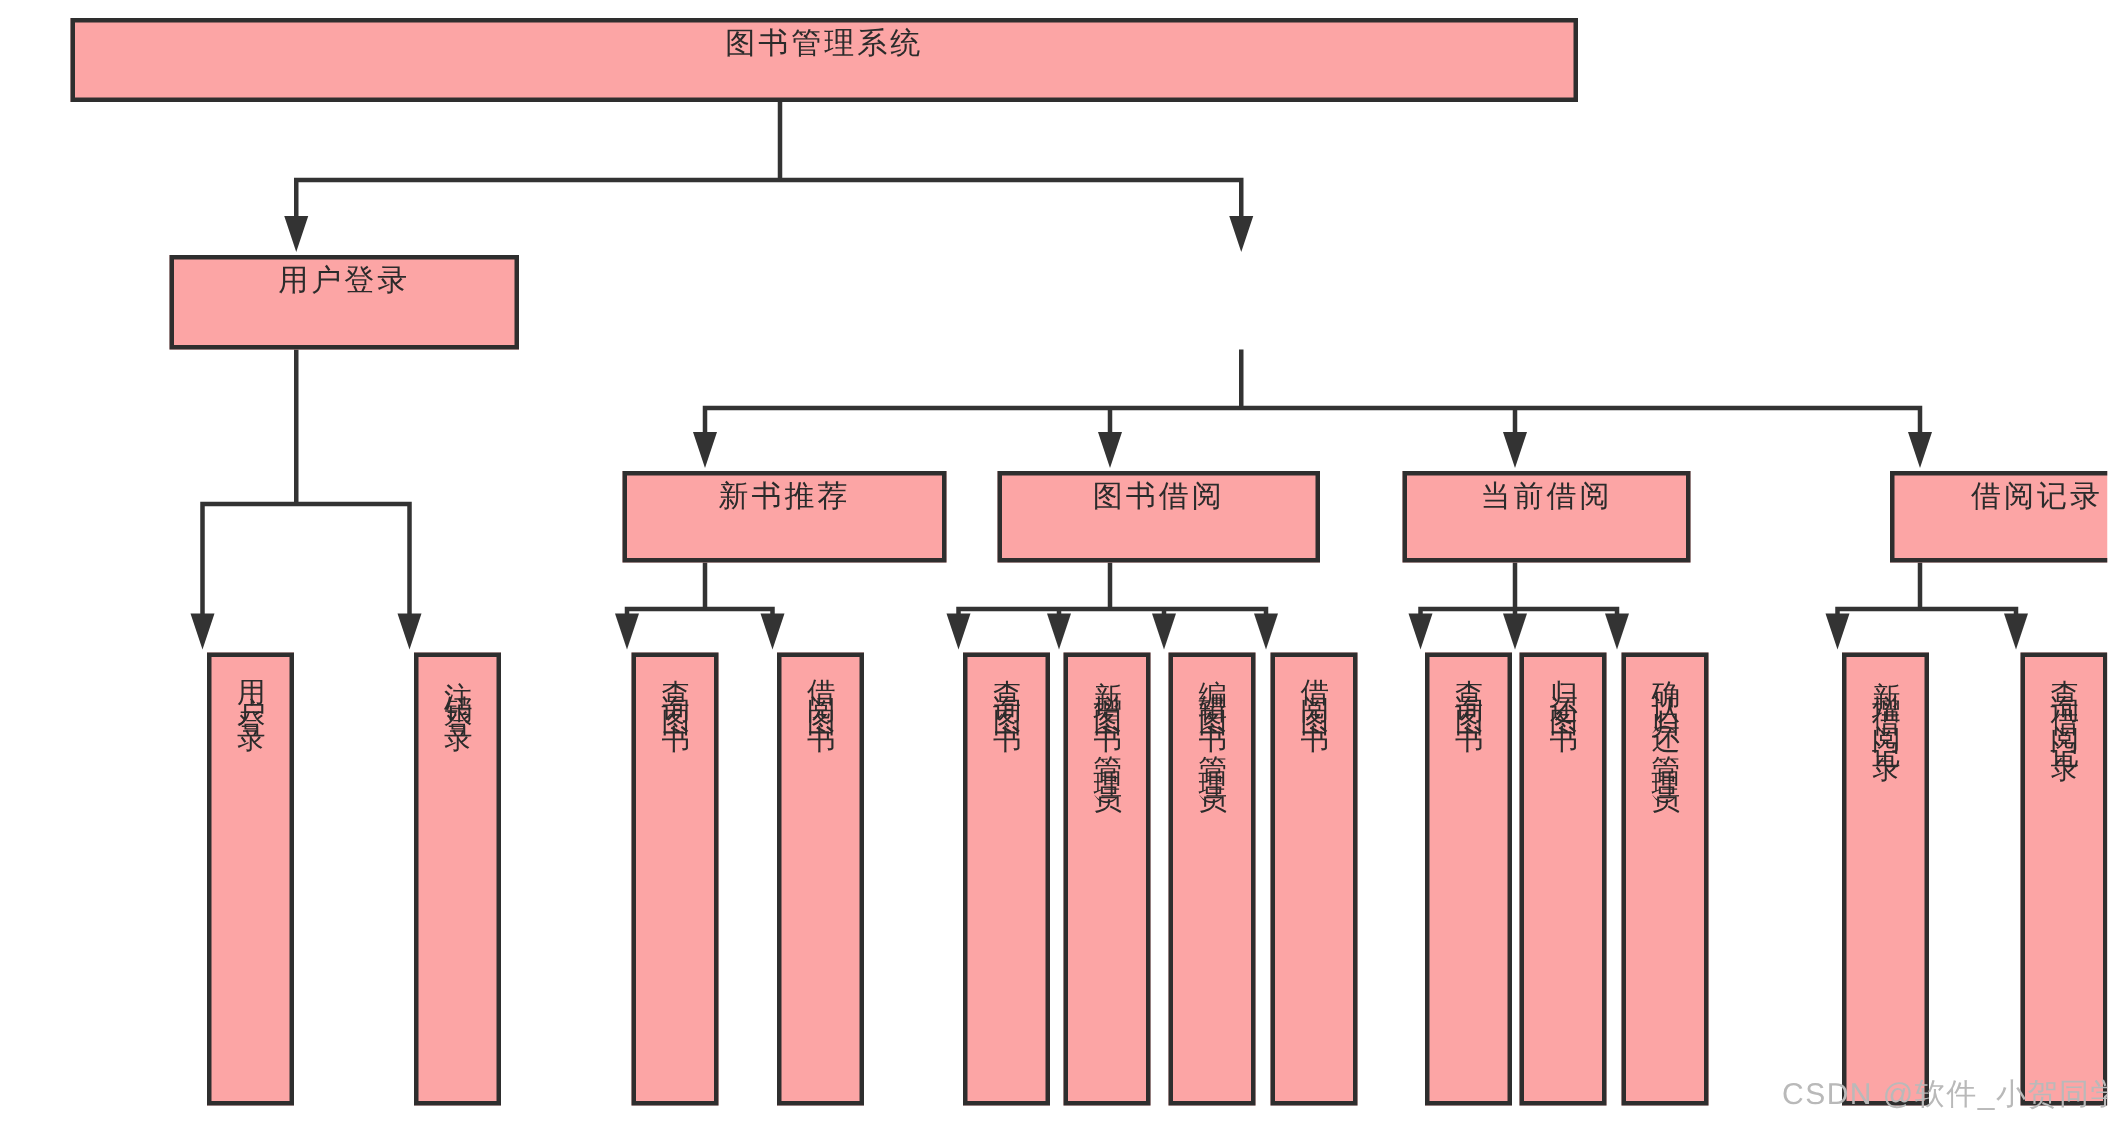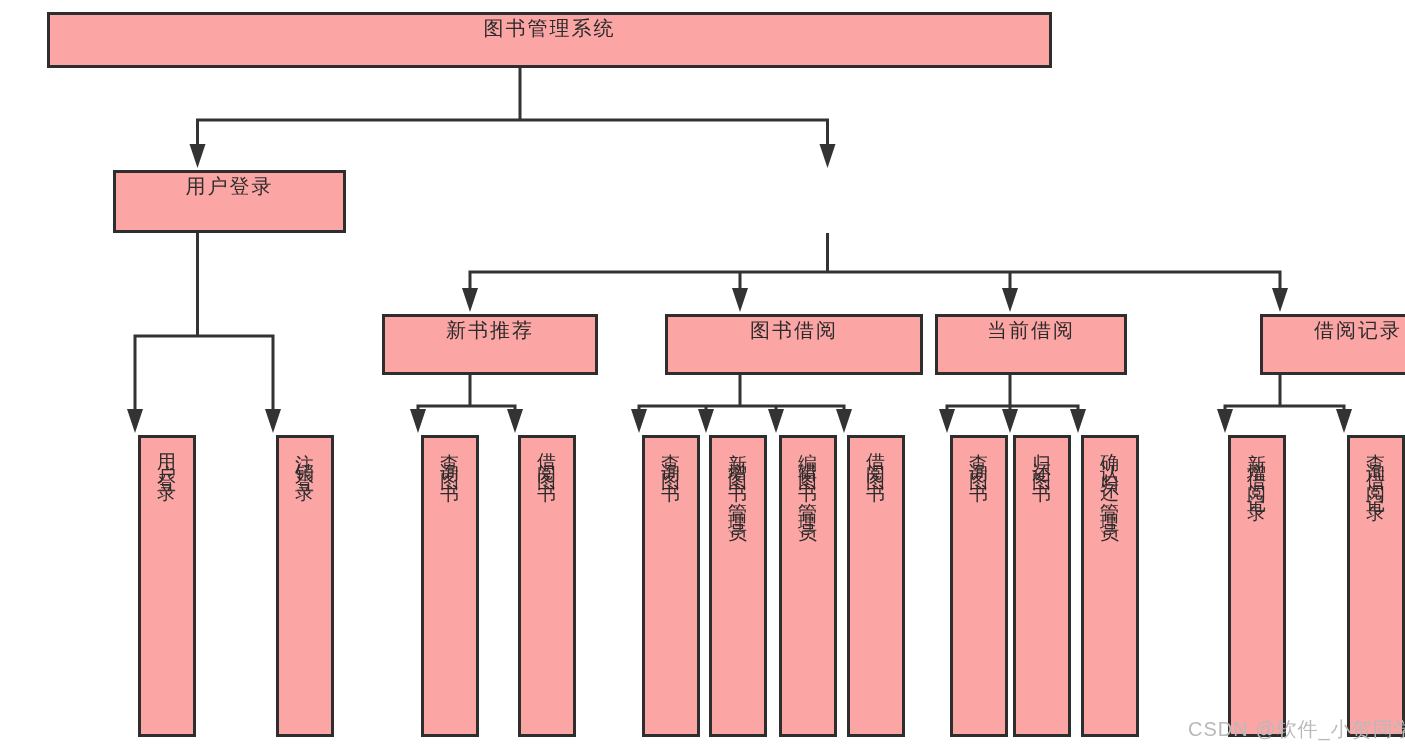--- a/index.html
+++ b/index.html
@@ -98,24 +98,24 @@
   </svg>
 
   <div class="node hbox" style="left:15px; top:12px; width:1005px; height:56px">
     <span>图书管理系统</span>
   </div>
 
   <div class="node hbox" style="left:81px; top:170px; width:233px; height:63px">
     <span>用户登录</span>
   </div>
 
-  <div class="node hbox" style="left:350px; top:314px; width:216px; height:61px">
+  <div class="node hbox" style="left:383px; top:314px; width:216px; height:61px">
     <span>新书推荐</span>
   </div>
-  <div class="node hbox" style="left:633px; top:314px; width:258px; height:61px">
+  <div class="node hbox" style="left:633px; top:314px; width:215px; height:61px">
     <span>图书借阅</span>
   </div>
   <div class="node hbox" style="left:903px; top:314px; width:192px; height:61px">
     <span>当前借阅</span>
   </div>
   <div class="node hbox" style="left:1228px; top:314px; width:196px; height:61px">
     <span>借阅记录</span>
   </div>
 
   <div class="node vbox" style="left:106px; top:435px; width:58px; height:302px">

